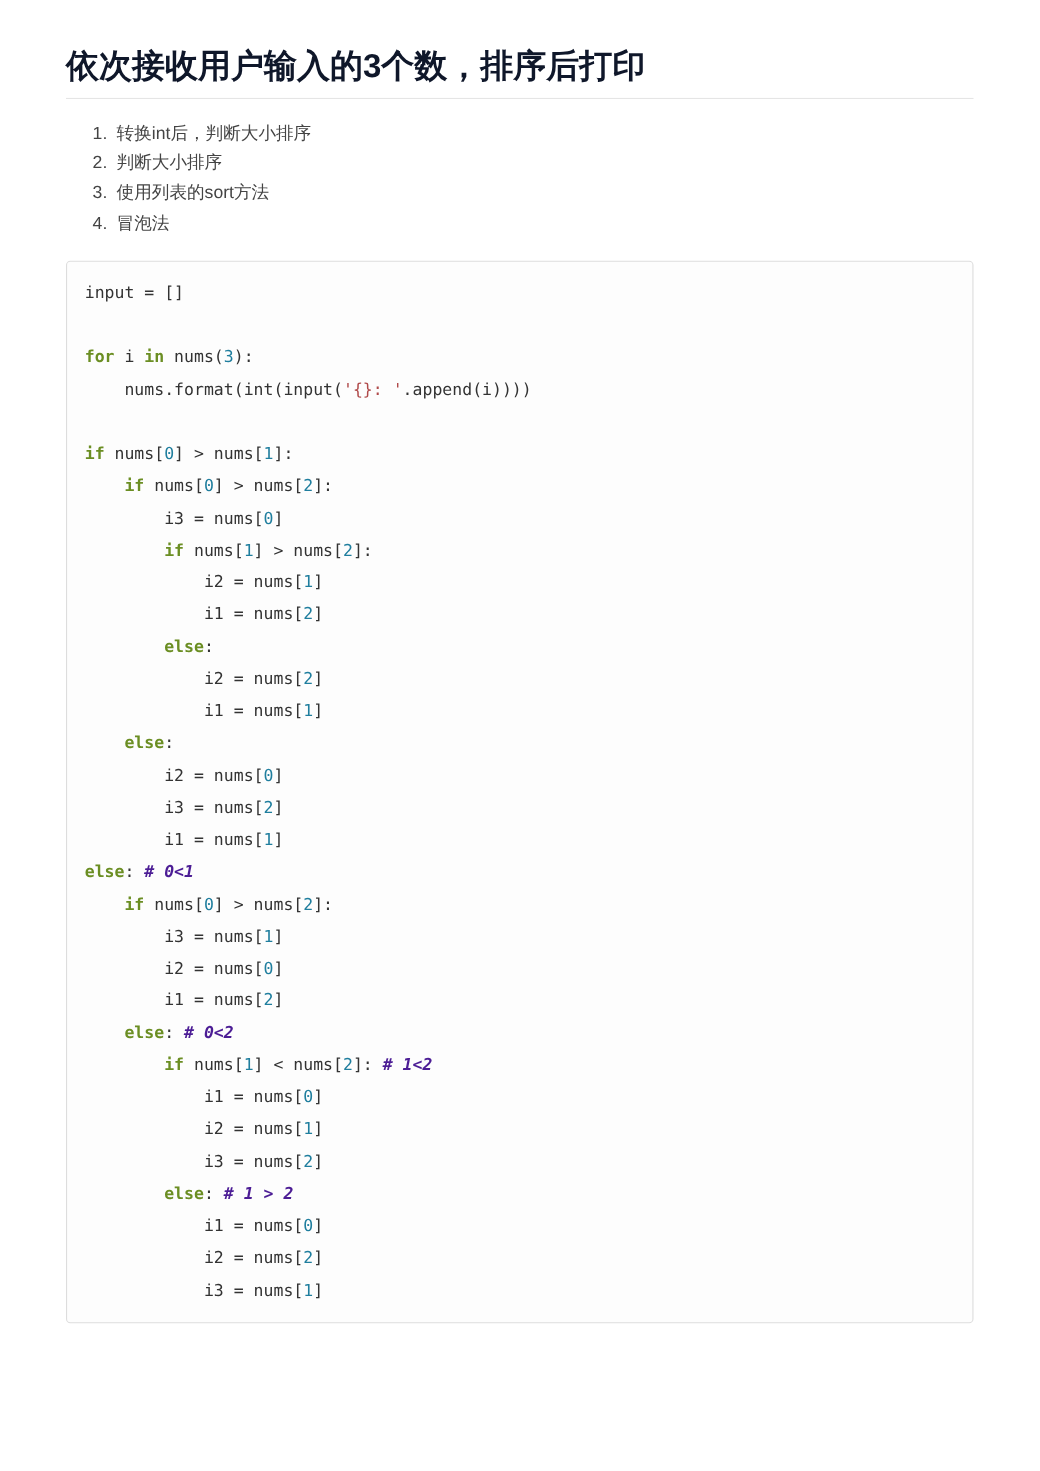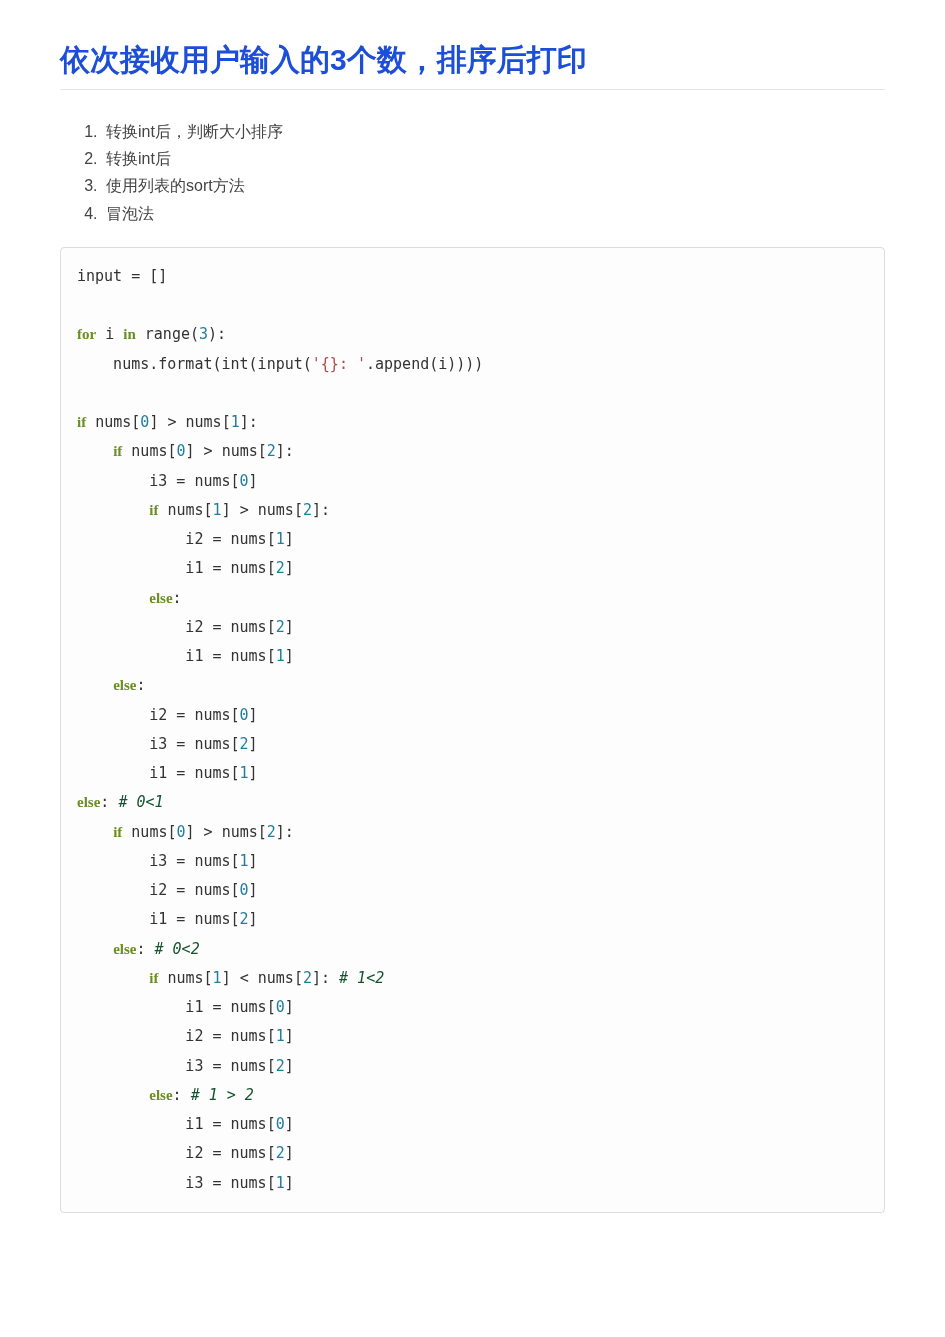--- a/index.html
+++ b/index.html
@@ -10,24 +10,24 @@
     background: #fff;
     width: 945px;
     box-sizing: border-box;
   }
   h1 {
     font-size: 30px;
     font-weight: 700;
     margin: 0 0 10px 0;
     padding-bottom: 8px;
     border-bottom: 1px solid #e5e5e5;
-    color: #1d4ed8;
+    color: #0f172a;
   }
   ol.methods {
-    margin: 28px 0 20px 0;
+    margin: 18px 0 20px 0;
     padding-left: 42px;
     font-size: 16px;
     line-height: 1.7;
     color: #444;
   }
   ol.methods li {
     padding-left: 4px;
   }
   pre.code-block {
     margin: 0;
@@ -36,40 +36,40 @@
     border-radius: 4px;
     background: #fdfdfd;
     font-family: "Consolas", "DejaVu Sans Mono", "Menlo", monospace;
     font-size: 15px;
     line-height: 1.95;
     color: #333;
     white-space: pre;
     overflow: hidden;
   }
   
-  .kw { color: #6b8e23; font-weight: bold; font-family: Liberation Serif, serif; }   
+  .kw { color: #6b8e23; font-weight: bold; }   
   .num { color: #1f7e9e; }                      
   .str { color: #b04a4a; }                          
-  .cm { color: #14532d; font-style: italic; }   
+  .cm { color: #4c1d95; font-style: italic; font-weight: bold; }   
 </style>
 </head>
 <body>
 
 <h1>依次接收用户输入的3个数，排序后打印</h1>
 
 <ol class="methods">
   <li>转换int后，判断大小排序</li>
-  <li>转换int后</li>
+  <li>判断大小排序</li>
   <li>使用列表的sort方法</li>
   <li>冒泡法</li>
 </ol>
 
 <pre class="code-block" id="code-container"><span>input = []</span>
 
-<span class="kw">for</span><span> i </span><span class="kw">in</span><span> range(</span><span class="num">3</span><span>):</span>
+<span class="kw">for</span><span> i </span><span class="kw">in</span><span> nums(</span><span class="num">3</span><span>):</span>
 <span>    nums.format(int(input(</span><span class="str">'{}: '</span><span>.append(i))))</span>
 
 <span class="kw">if</span><span> nums[</span><span class="num">0</span><span>] &gt; nums[</span><span class="num">1</span><span>]:</span>
 <span>    </span><span class="kw">if</span><span> nums[</span><span class="num">0</span><span>] &gt; nums[</span><span class="num">2</span><span>]:</span>
 <span>        i3 = nums[</span><span class="num">0</span><span>]</span>
 <span>        </span><span class="kw">if</span><span> nums[</span><span class="num">1</span><span>] &gt; nums[</span><span class="num">2</span><span>]:</span>
 <span>            i2 = nums[</span><span class="num">1</span><span>]</span>
 <span>            i1 = nums[</span><span class="num">2</span><span>]</span>
 <span>        </span><span class="kw">else</span><span>:</span>
 <span>            i2 = nums[</span><span class="num">2</span><span>]</span>

